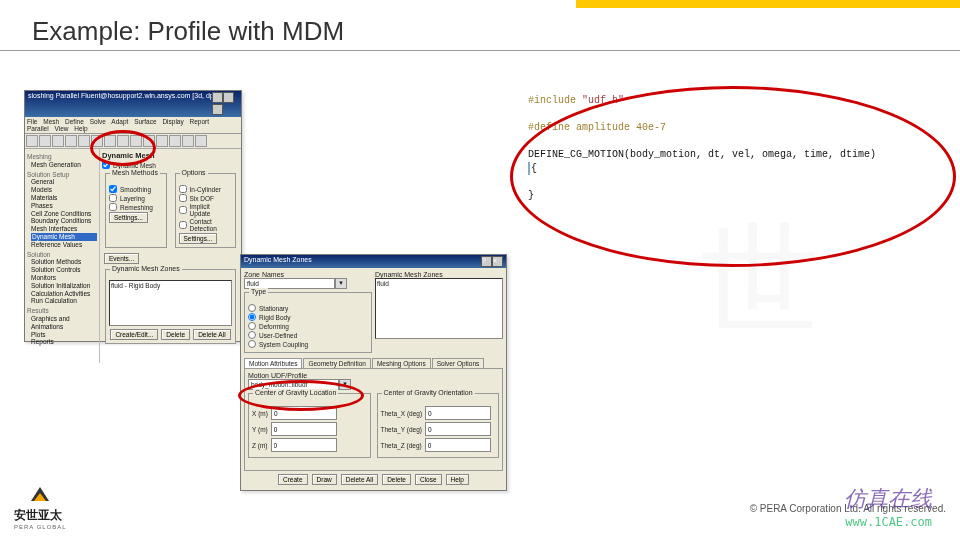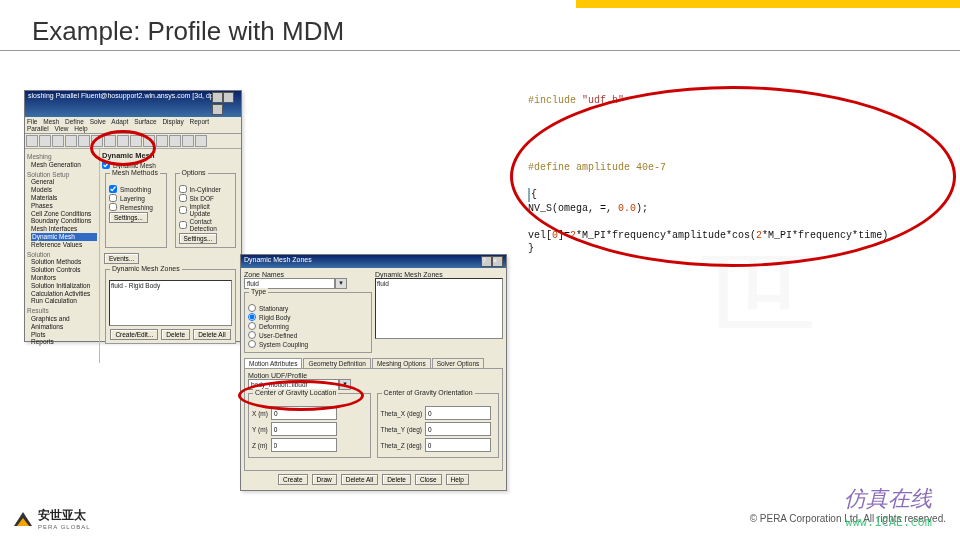--- a/index.html
+++ b/index.html
@@ -22,26 +22,26 @@
   .dropdown { display:flex;}
   .dropdown .dval { background:#fff; border:1px solid #888; padding:1px 2px; font-size:6.5px; width:85px;}
   .dropdown .darw { border:1px solid #888; background:#ddd; width:10px; text-align:center;}
   .tree { font-size:6.5px; color:#111; line-height:1.2; padding:2px;}
   .tree .hdr { color:#666; margin-top:2px;}
   .tree .sel { background:#316ac5; color:#fff; padding:0 1px;}
   .tabs { display:flex; gap:0; font-size:6.5px; }
   .tabs span { border:1px solid #999; border-bottom:none; padding:1px 4px; background:#ece9d8; margin-right:1px;}
   .tabs span.active { background:#fff;}
   .codebox { position:absolute; font-family:"Courier New",monospace; font-size:10px; line-height:1.35; color:#111; background:#fff;}
-  .codebox .pp { color:#a08030;margin-top:40px;}
+  .codebox .pp { color:#a08030;}
   .codebox .str { color:#a04040;}
   .codebox .num { color:#c04000;}
   .ellipse { position:absolute; border:3px solid #c00; border-radius:50%; pointer-events:none; }
   .footer { position:absolute; bottom:10px; left:0; right:0; display:flex; justify-content:space-between; align-items:center; padding:0 14px; font-size:10px; color:#555;}
-  .logo { display:flex; align-items:center; gap:6px;}
+  .logo { display:flex; align-items:center; gap:6px;flex-direction:column;}
   .logotri { width:0; height:0; border-left:9px solid transparent; border-right:9px solid transparent; border-bottom:14px solid #333; position:relative;}
   .logotri::after { content:""; position:absolute; left:-6px; top:6px; border-left:6px solid transparent; border-right:6px solid transparent; border-bottom:8px solid #f5a400;}
   .brand1 { font-size:12px; font-weight:bold; color:#222;}
   .brand2 { font-size:6px; color:#666; letter-spacing:1px;}
   .wmcn { position:absolute; right:28px; bottom:26px; font-size:22px; color:#4c1d95; font-family:"SimSun",serif; font-style:italic; opacity:.65;}
   .wmurl { position:absolute; right:28px; bottom:11px; font-size:12px; color:#2b6; font-family:monospace; opacity:.8;}
   .bg-wm { position:absolute; top:200px; right:140px; font-size:120px; color:#ececec; font-family:"SimHei",sans-serif; pointer-events:none; user-select:none; opacity:.35; transform:rotate(0deg);}
   .toolbar-row { display:flex; gap:1px; padding:1px; border-bottom:1px solid #aaa;}
   .toolbar-row span { width:10px; height:10px; background:#ddd; border:1px solid #999; font-size:6px; text-align:center;}
 </style>
@@ -269,24 +269,23 @@
     <button class="btn">Close</button>
     <button class="btn">Help</button>
   </div>
 </div>
 
 <div class="codebox" style="left:528px; top:94px; width:420px;">
   <div><span class="pp">#include </span><span class="str">"udf.h"</span></div>
   <div>&nbsp;</div>
   <div class="pp">#define amplitude 40e-7</div>
   <div>&nbsp;</div>
+  <div>DEFINE_CG_MOTION(body_motion, dt, vel, omega, time, dtime)</div>
   <div style="border-left:2px solid #8ab; padding-left:1px;">{</div>
-  <div><span>   NV_S(omega, =, </span><span class="num">0.0</span><span>);</span></div>
   <div>&nbsp;</div>
-  <div><span>   vel[</span><span class="num">0</span><span>]=</span><span class="num">2</span><span>*M_PI*frequency*amplitude*cos(</span><span class="num">2</span><span>*M_PI*frequency*time)</span></div>
   <div>}</div>
 </div>
 
 <div class="ellipse" style="left:90px; top:130px; width:60px; height:30px;"></div>
 <div class="ellipse" style="left:238px; top:380px; width:120px; height:25px;"></div>
 <div class="ellipse" style="left:510px; top:86px; width:440px; height:175px;"></div>
 
 <div class="footer">
   <div class="logo">
     <div class="logotri"></div>

